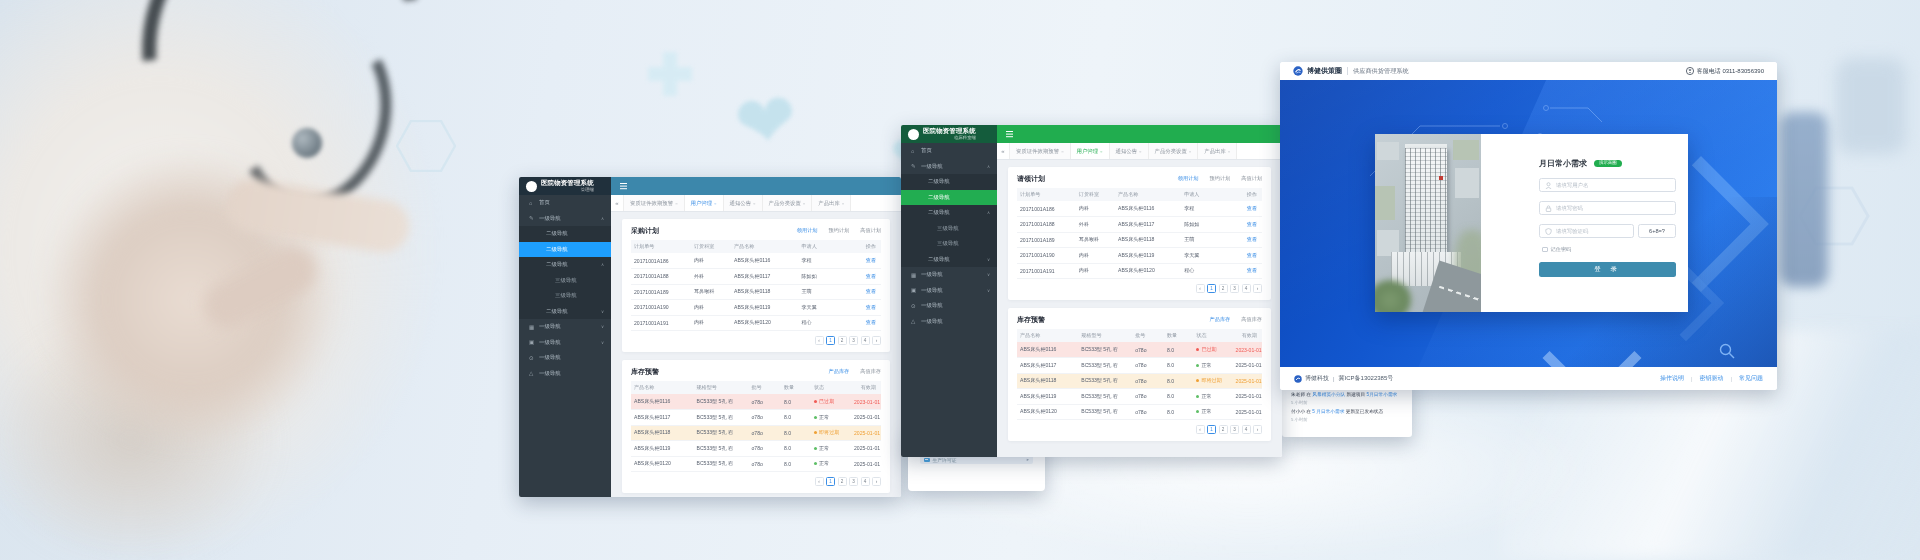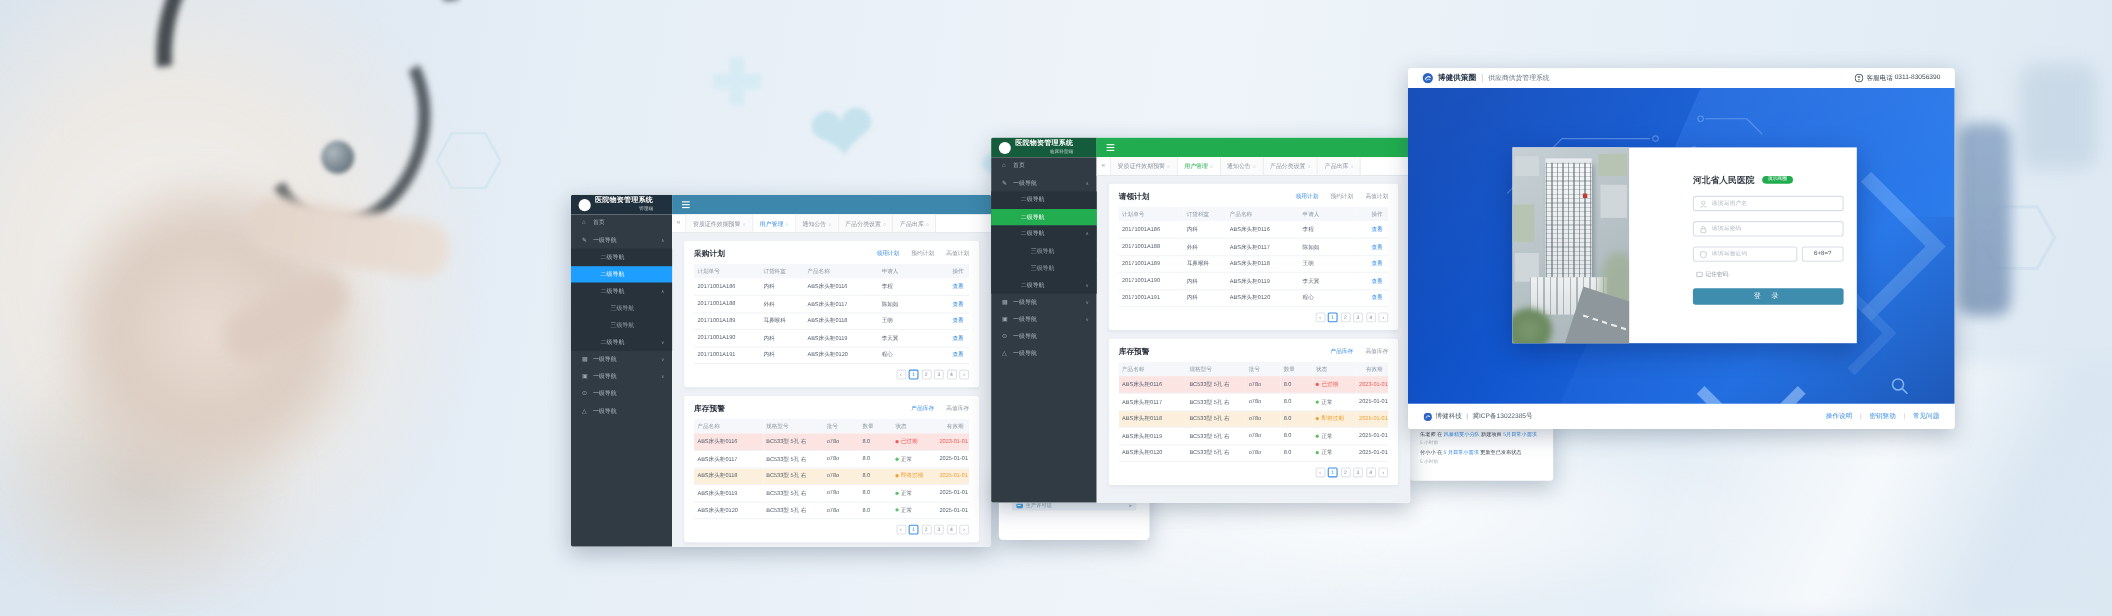--- a/index.html
+++ b/index.html
@@ -818,21 +818,21 @@
           <div class="tower-cap"></div>
           <div class="tower"></div>
           <div class="redmark"></div>
           <div class="podium"></div>
           <div class="trees"></div>
           <div class="trees2"></div>
           <div class="road"></div>
         </div>
         <div class="lg-form">
           <div class="lg-title-row">
-            <span class="lg-hospital">河北省人民医院</span>
+            <span class="lg-hospital">月日常小需求</span>
             <span class="lg-badge">演示商圈</span>
           </div>
           <div class="field">
             <svg width="7" height="7" viewBox="0 0 10 10">
               <circle cx="5" cy="3.2" r="2.2" fill="none" stroke="#b9c2cc" stroke-width="1"></circle>
               <path d="M1.2 9.6 Q5 5.6 8.8 9.6" fill="none" stroke="#b9c2cc" stroke-width="1"></path>
             </svg>
             <input placeholder="请填写用户名" style="">
           </div>
           <div class="field">

